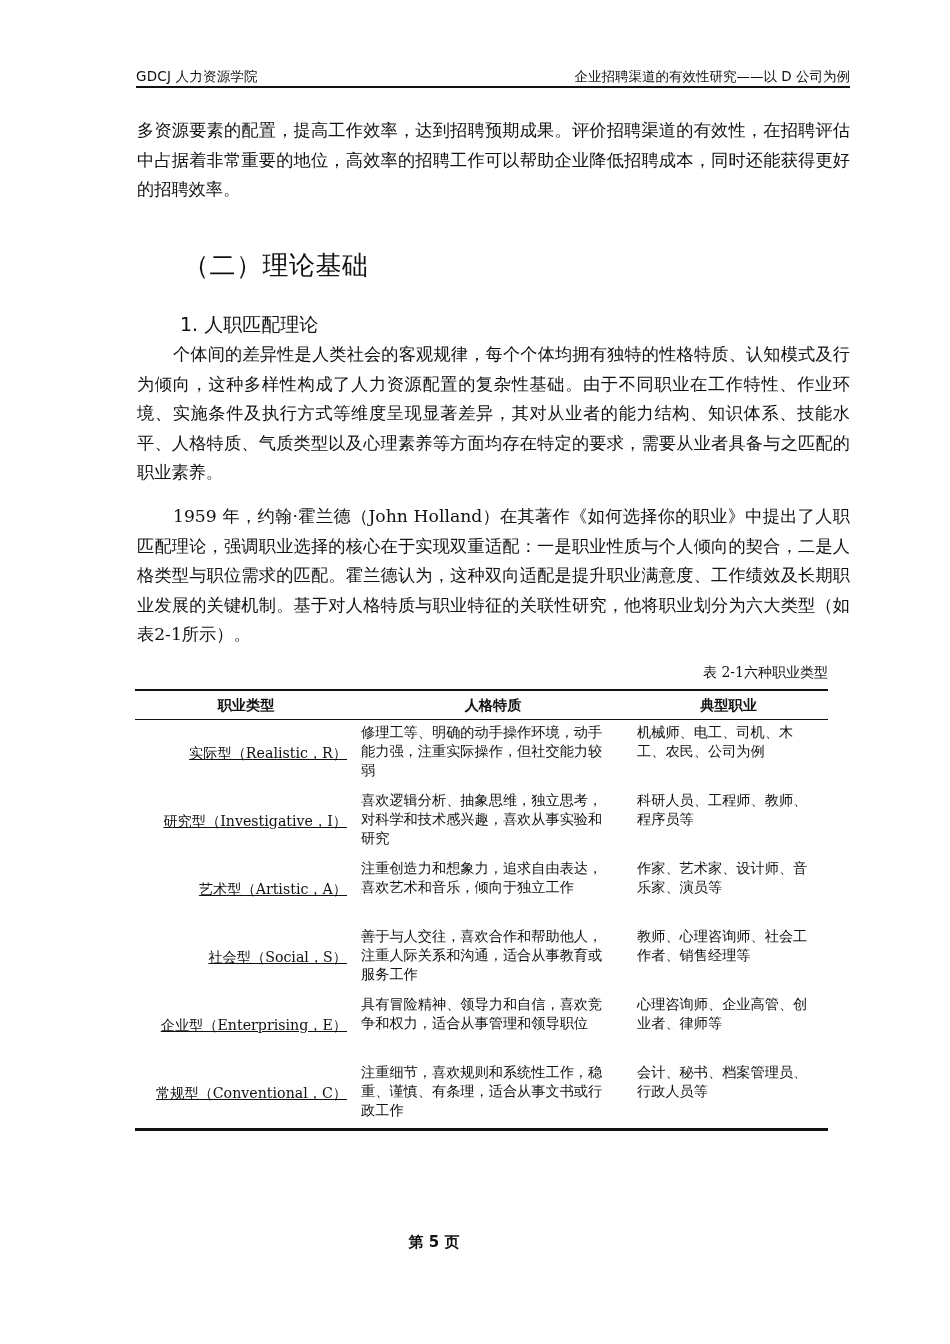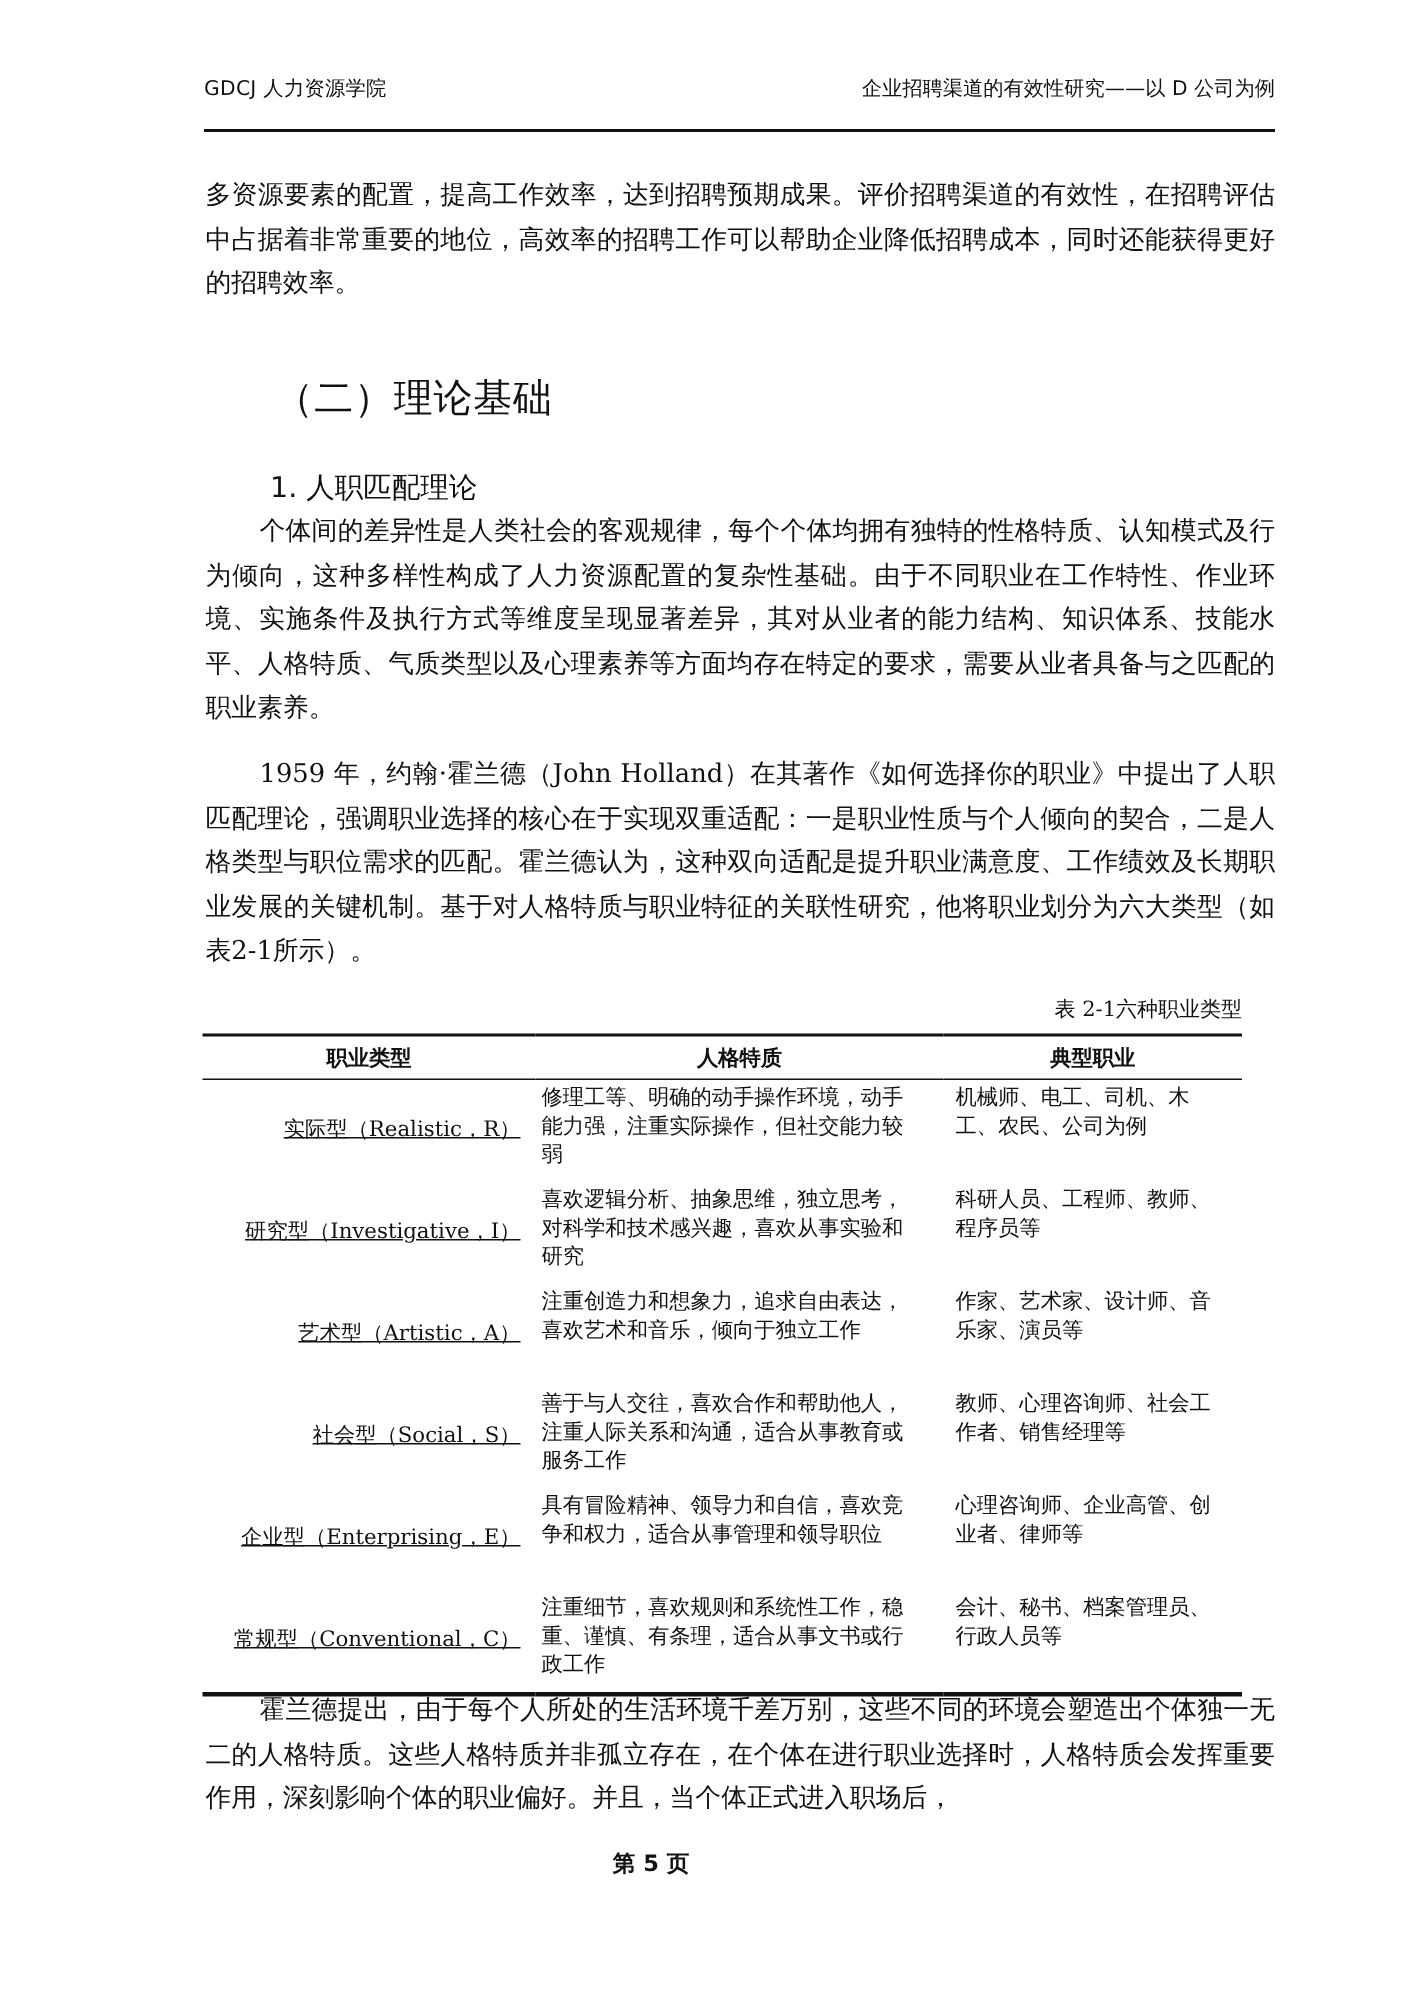--- a/index.html
+++ b/index.html
@@ -1,20 +1,20 @@
 <!DOCTYPE html>
 <html><head>
 <meta charset="utf-8">
 <style>
   html, body { margin: 0; padding: 0; background: #ffffff; }
   body { width: 950px; height: 1344px; position: relative; overflow: hidden;
          font-family: "DejaVu Serif", "Liberation Serif", serif; color: #111; }
   .page { position: absolute; left: 0; top: 0; width: 950px; height: 1344px; background: #fff; }
 
-  .header { position: absolute; left: 136px; top: 48px; width: 714px; height: 20px;
+  .header { position: absolute; left: 136px; top: 66px; width: 714px; height: 20px;
             font-family: "DejaVu Sans", "Liberation Sans", sans-serif; font-size: 13.5px; color: #111; }
   .header .left { position: absolute; left: 0; top: 2px; letter-spacing: 0.2px; }
   .header .right { position: absolute; right: 0; top: 2px; }
   .header-rule { position: absolute; left: 136px; top: 86px; width: 714px; height: 2px; background: #111; }
 
   .para { position: absolute; left: 137px; width: 713px; font-size: 17.2px; line-height: 29.5px;
           text-align: justify; text-justify: inter-ideograph; margin: 0; }
   .indent { text-indent: 36px; }
 
   .h2 { position: absolute; left: 183px; top: 248px; font-family: "DejaVu Sans", "Liberation Sans", sans-serif;
@@ -103,17 +103,16 @@
         </tr>
         <tr>
           <td class="type">常规型（Conventional，C）</td>
           <td class="traits">注重细节，喜欢规则和系统性工作，稳重、谨慎、有条理，适合从事文书或行政工作</td>
           <td class="jobs">会计、秘书、档案管理员、行政人员等</td>
         </tr>
       </tbody>
     </table>
   </div>
 
-  <p class="para indent" style="top:1126px;">霍兰德提出，由于每个人所处的生活环境千差万别，这些不同的环境会塑造出个体独一无二的人格特质。这些人格特质并非孤立存在，在个体在进行职业选择时，人格特质会发挥重要作用，深刻影响个体的职业偏好。并且，当个体正式进入职场后，</p>
 
   <div class="footer">第 5 页</div>
 
 </div>
 
 </body></html>

